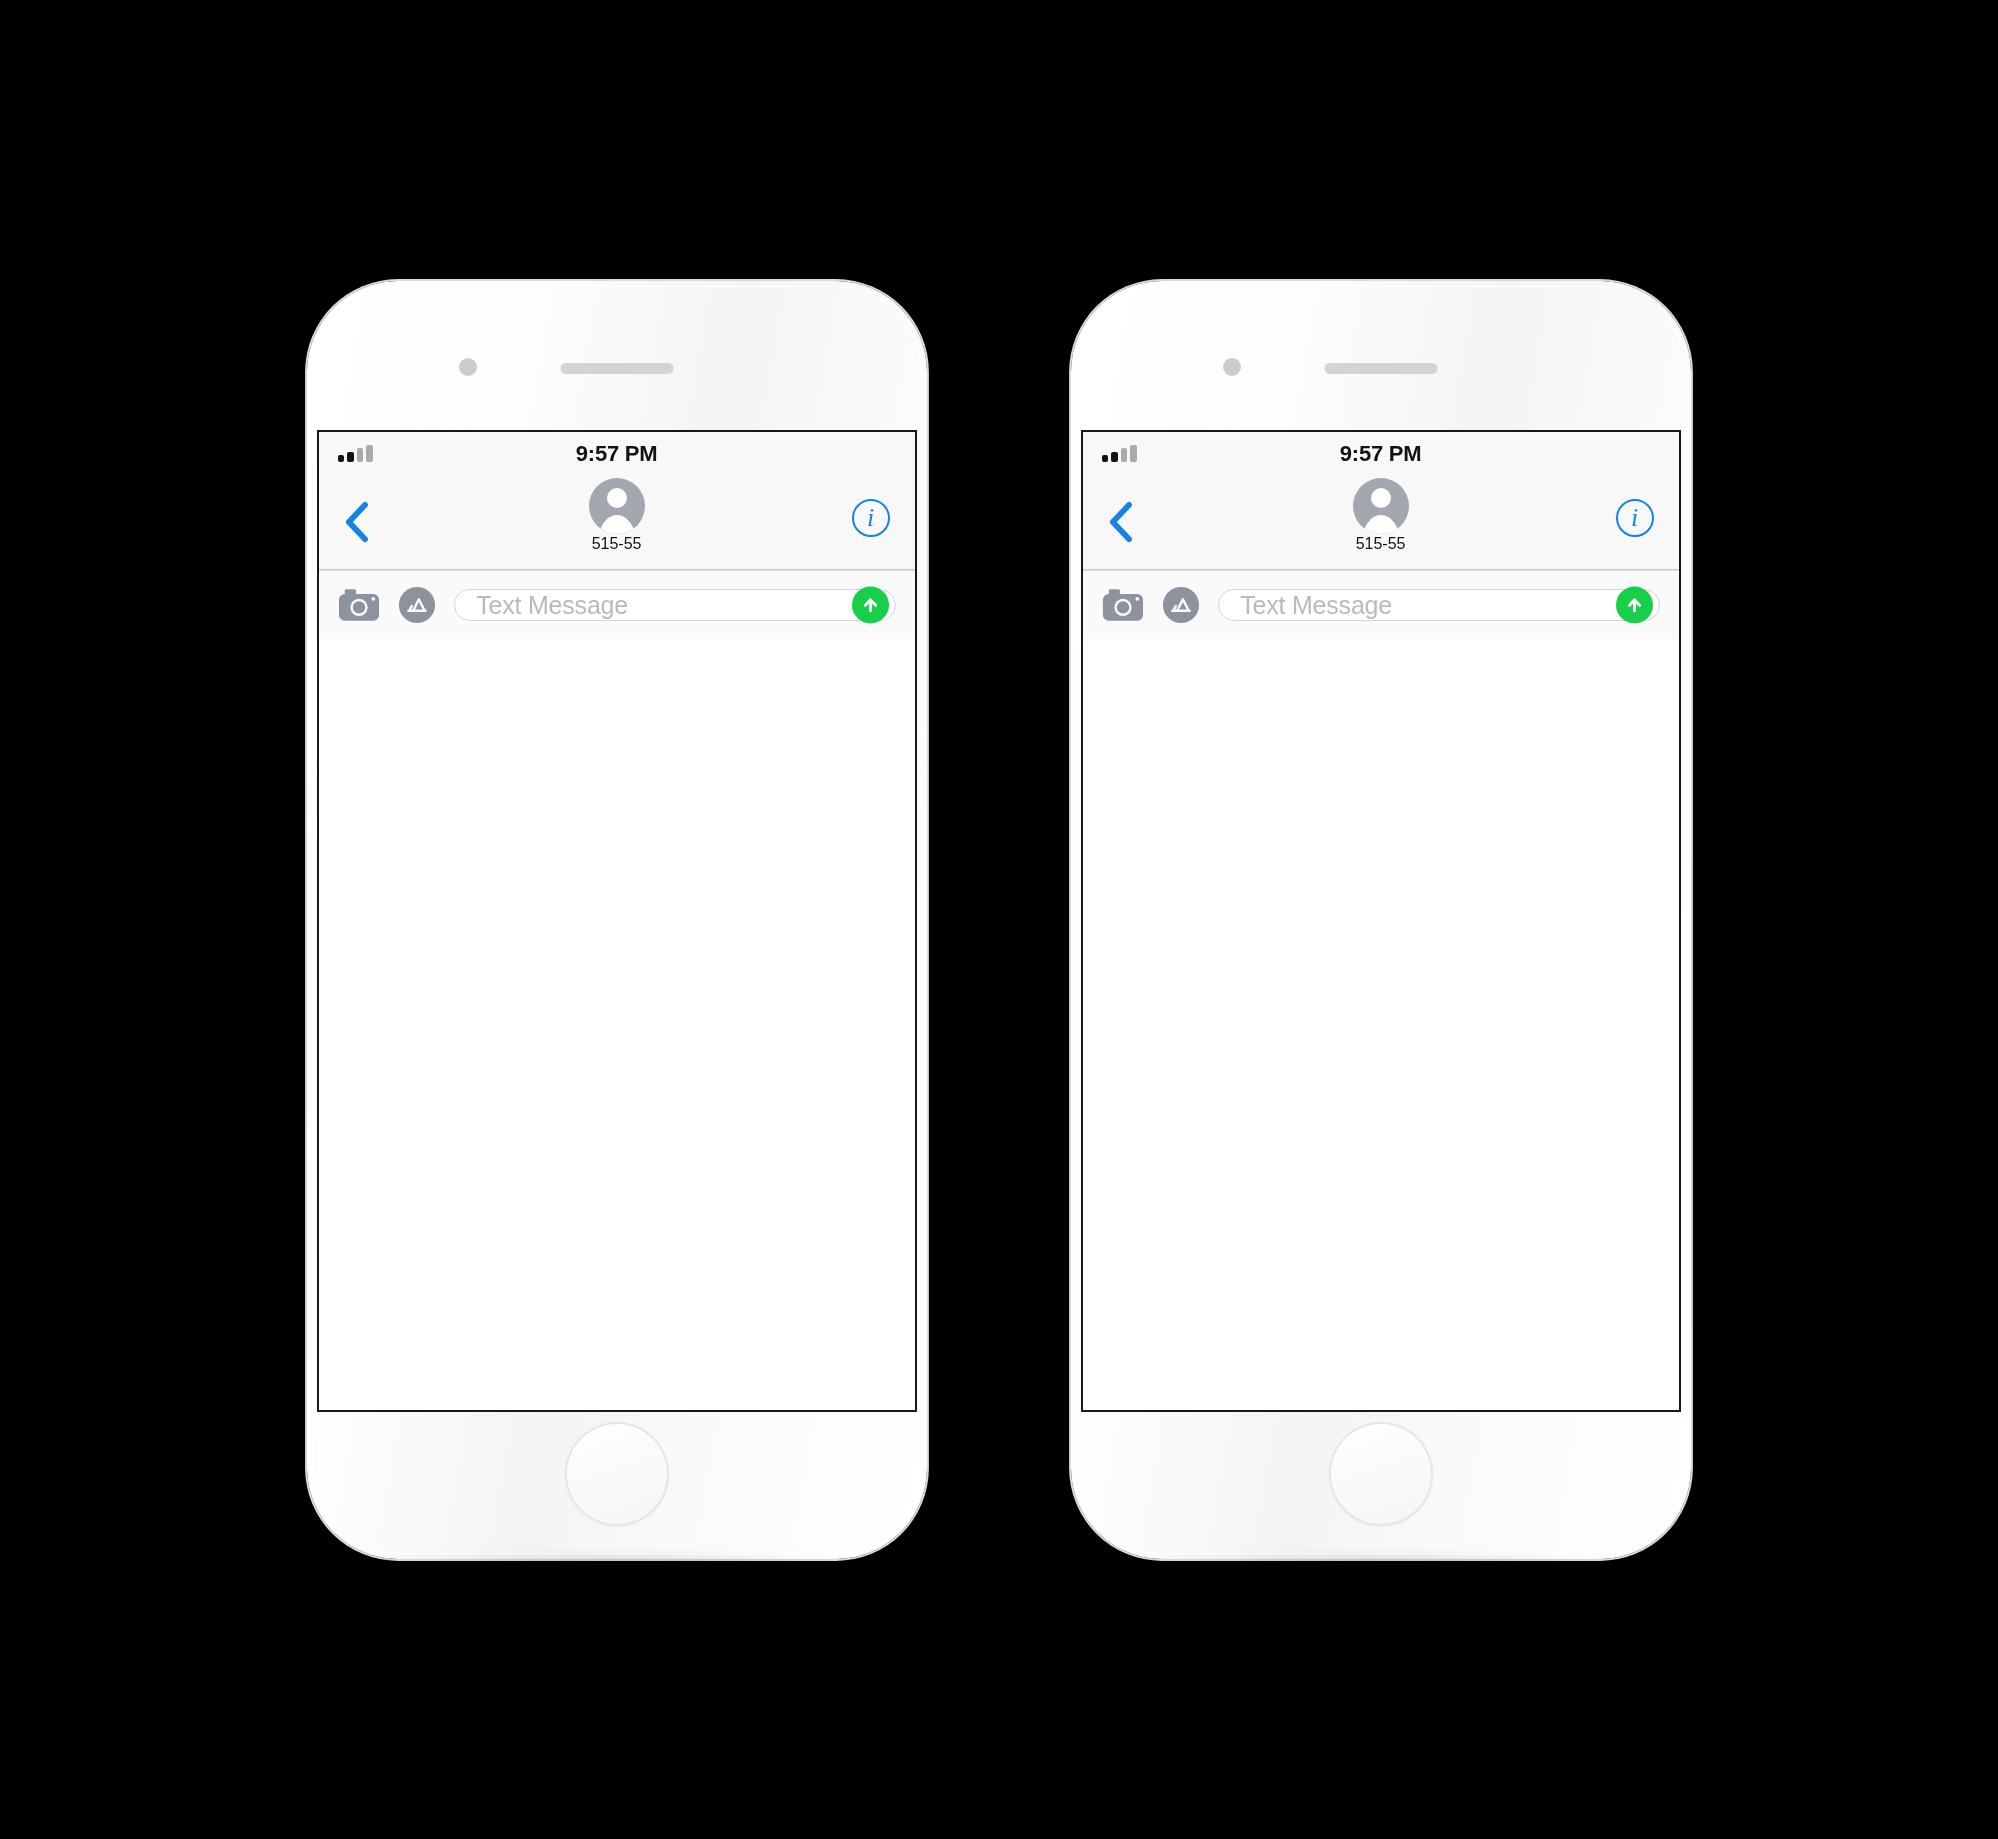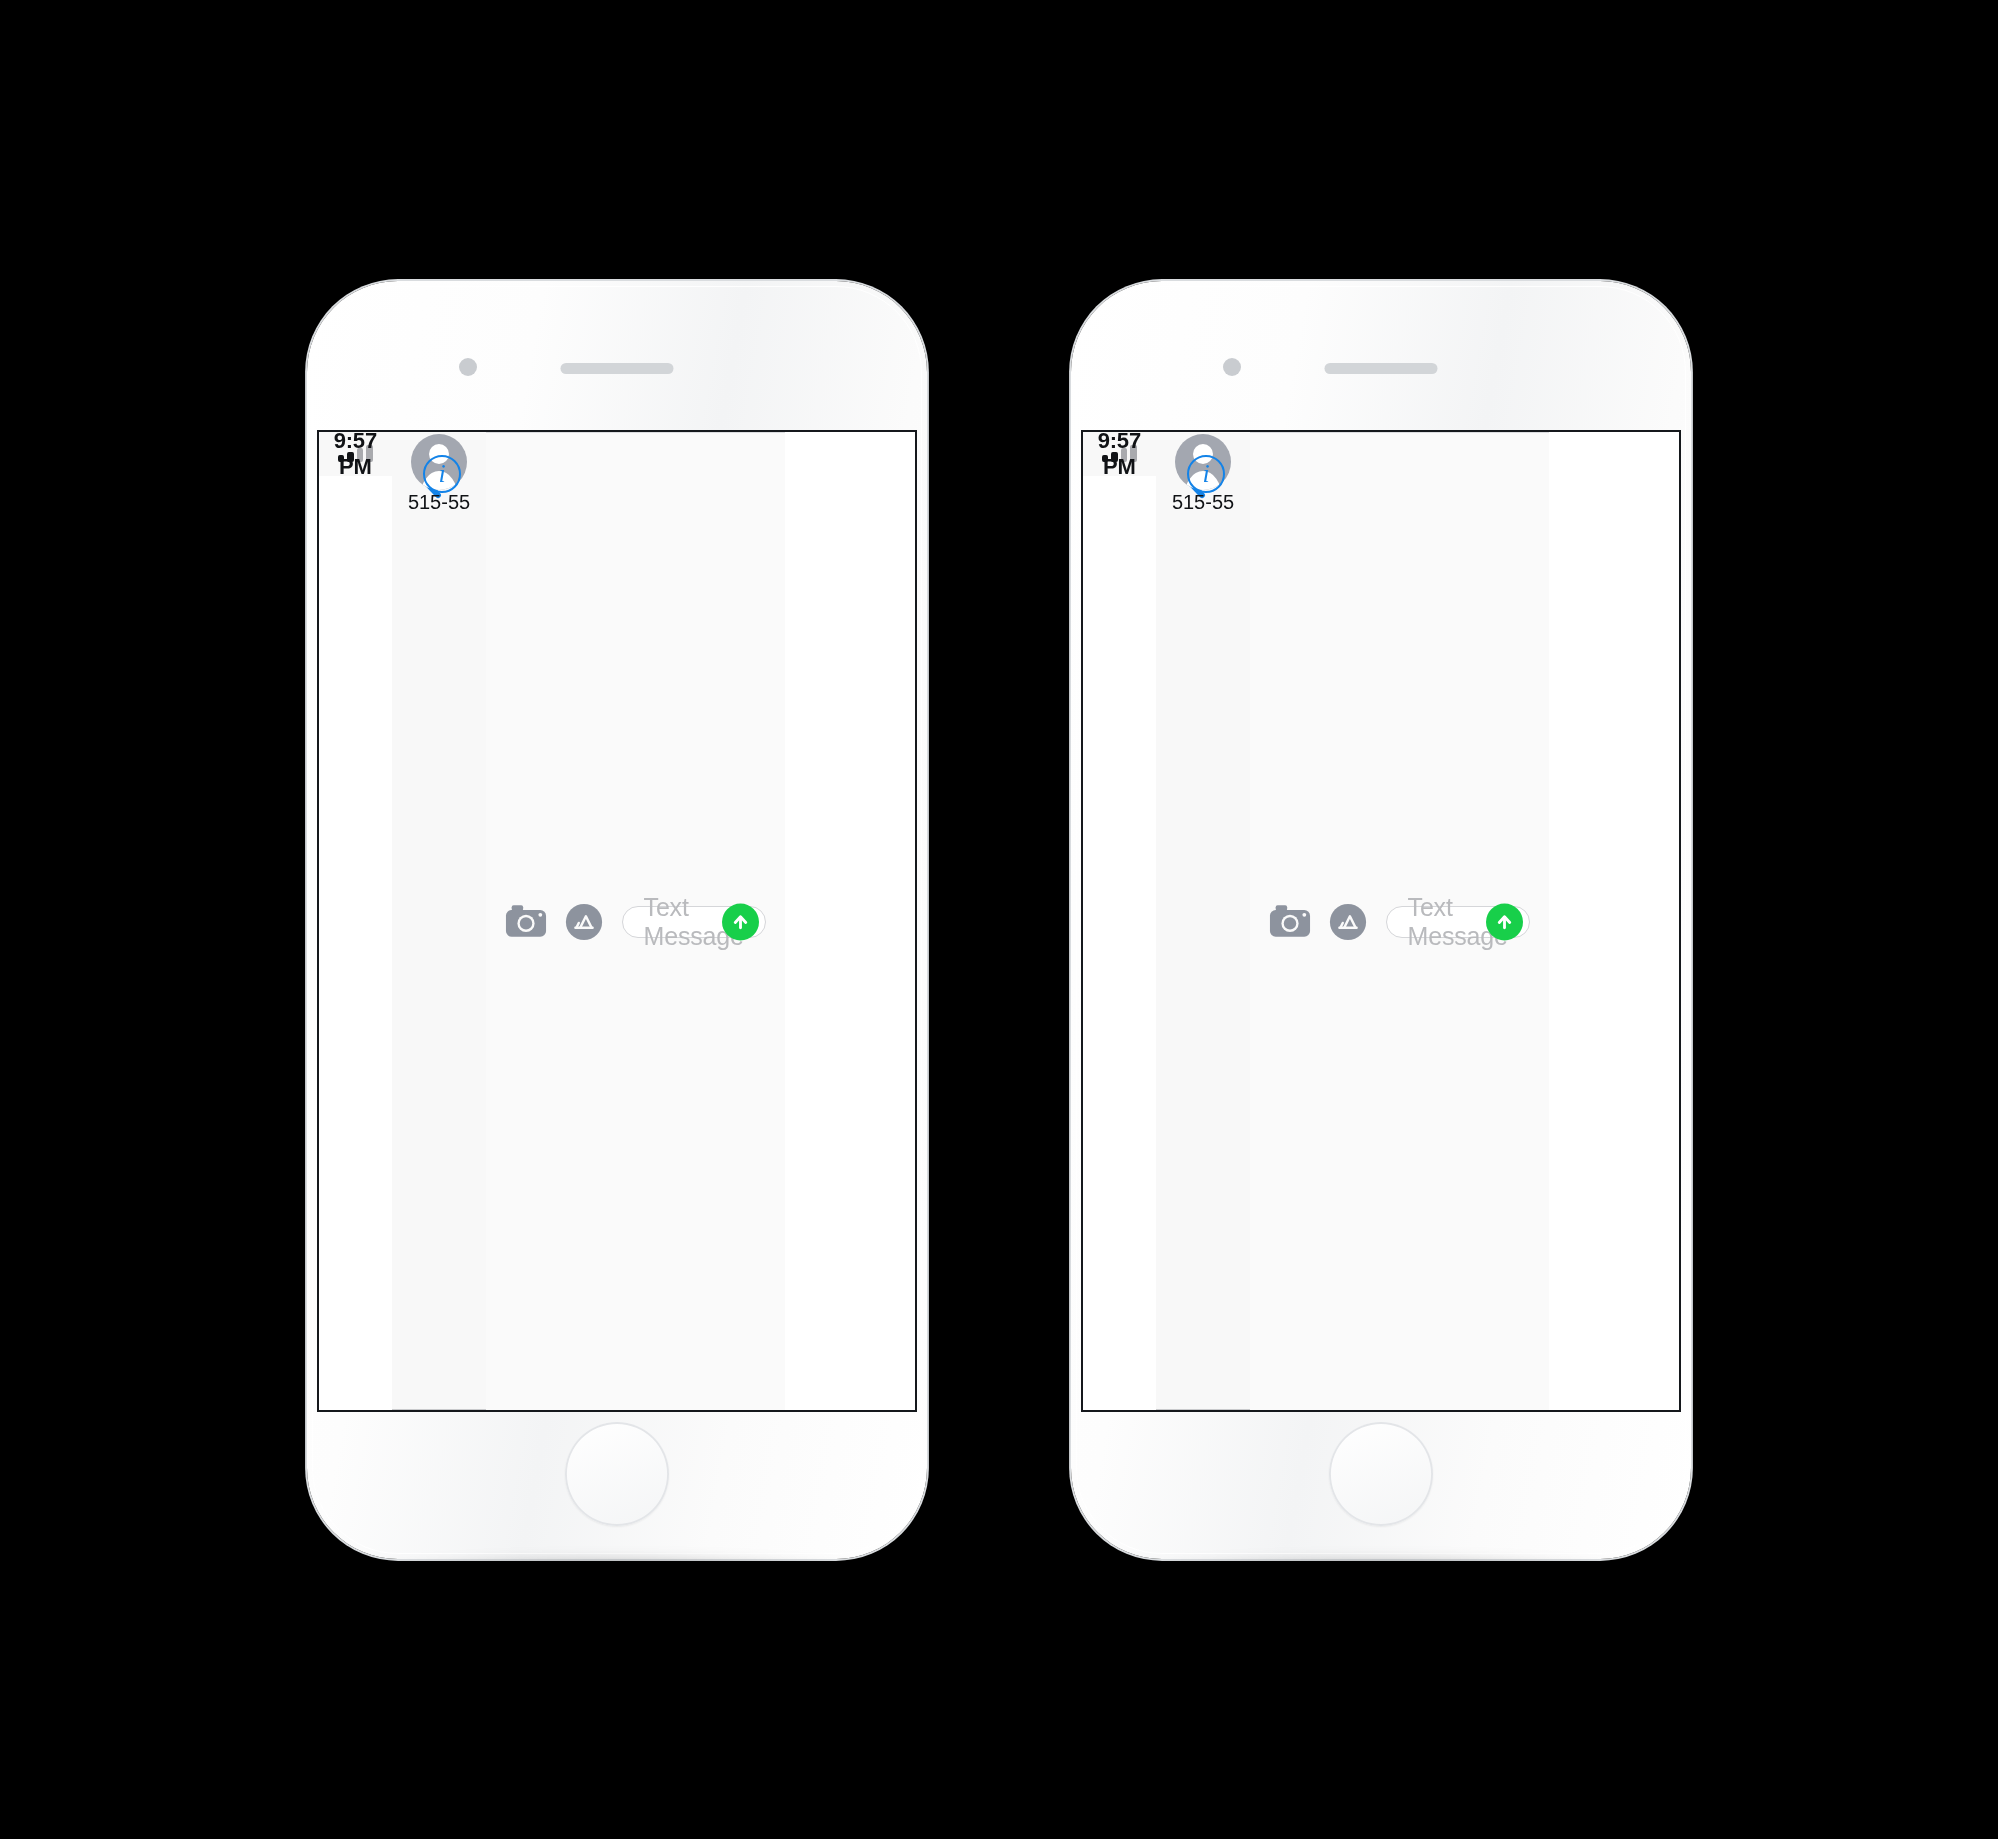--- a/index.html
+++ b/index.html
@@ -78,21 +78,21 @@
 
   
   .screen {
     position:absolute;
     top:149px; left:9.6px;
     width:600px; height:982px;
     background:#ffffff;
     border:2.9px solid #15181c;
     overflow:hidden;
     display:flex;
-    flex-direction:row;
+    flex-direction:column;
   }
 
   
   .status-bar {
     height:44px;
     flex:0 0 44px;
     background:#f8f8f8;
     display:flex;
     align-items:center;
     padding:0 19px;
@@ -156,21 +156,21 @@
   }
   .avatar .body {
     position:absolute;
     bottom:-7.7px; left:50%;
     transform:translateX(-50%);
     width:38px; height:27px;
     border-radius:50% 50% 0 0 / 100% 100% 0 0;
     background:#ffffff;
   }
   .contact-name {
-    font-size:20px;
+    font-size:16px;
     color:#111316;
     letter-spacing:0px;
   }
   .info-icon {
     position:absolute;
     right:25px; top:23px;
     width:38px; height:38px;
     border-radius:50%;
     border:2.4px solid #1383e8;
     color:#1383e8;

